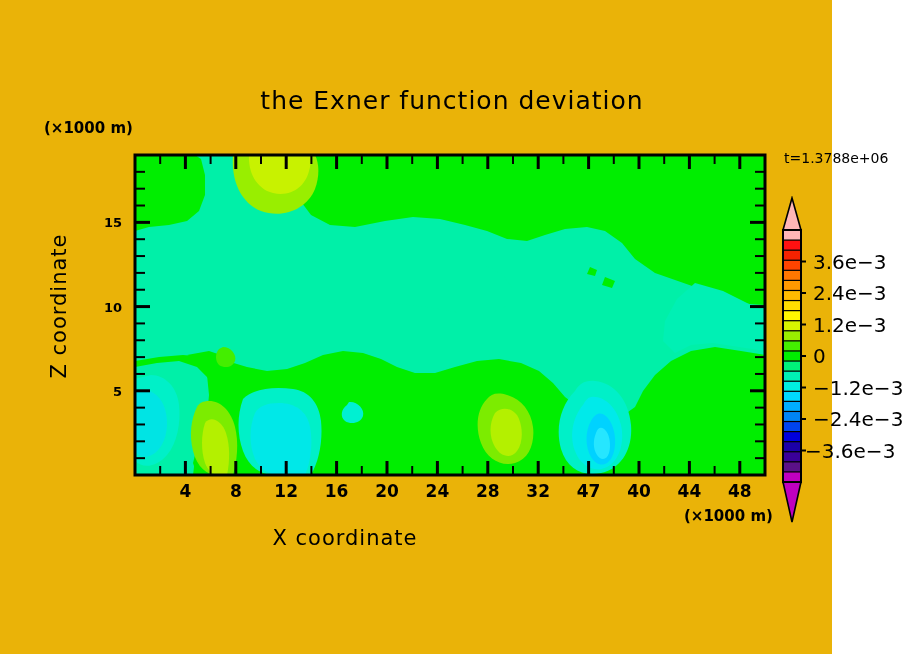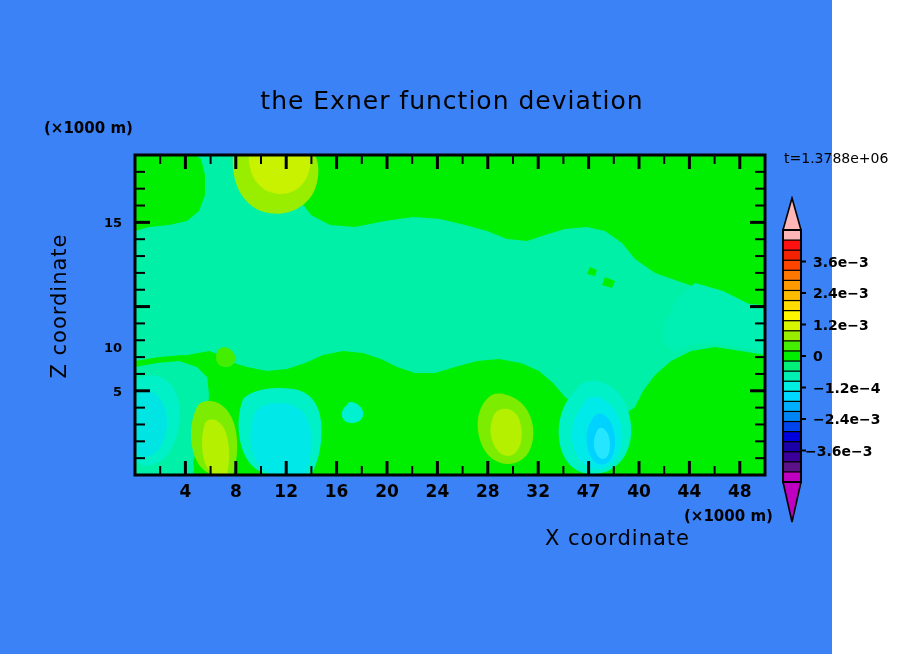--- a/index.html
+++ b/index.html
@@ -1,42 +1,42 @@
 <!DOCTYPE html>
 <html><head>
 <meta charset="utf-8">
 <style>
   html,body{margin:0;padding:0;background:#ffffff;}
   body{
     width:904px;height:654px;overflow:hidden;
     font-family:"DejaVu Sans",sans-serif;
     color:#000000;
   }
-  #root{position:relative;width:832px;height:654px;background:#3b82f6;}
+  #root{position:relative;width:832px;height:654px;background:#eab308;}
 
   .txt{position:absolute;white-space:pre;}
 
   #plot-title{
     left:0;top:86px;width:904px;text-align:center;
     font-size:25px;letter-spacing:1px;
   }
   #units-top-left{left:44px;top:119px;font-size:15px;font-weight:bold;letter-spacing:0px;}
   #units-bottom-right{left:684px;top:507px;font-size:15px;font-weight:bold;}
   #time-label{left:784px;top:150px;font-size:14px;}
 
-  #xaxis-title{left:0;top:526px;width:690px;text-align:right;font-size:21px;letter-spacing:1px;}
+  #xaxis-title{left:0;top:526px;width:690px;text-align:center;font-size:21px;letter-spacing:1px;}
   #yaxis-title{
     position:absolute;left:-41px;top:294px;width:200px;text-align:center;
     font-size:21px;letter-spacing:1px;
     transform:rotate(-90deg);transform-origin:center center;
   }
 
   .xtick-label{font-size:17px;font-weight:bold;text-align:center;transform:translateX(-50%);}
   .ytick-label{font-size:13px;font-weight:bold;text-align:right;transform:translateY(-50%);}
-  .cb-label{font-size:14px;font-weight:bold;transform:translateY(-50%);}
+  .cb-label{font-size:20px;font-weight:normal;transform:translateY(-50%);}
 
   svg{display:block;}
   #field-svg{position:absolute;left:135px;top:155px;}
   #cbar-svg{position:absolute;left:775px;top:196px;}
   #frame-svg{position:absolute;left:120px;top:140px;}
 </style>
 </head>
 <body>
 
 <div id="root">
@@ -244,21 +244,21 @@
       <div class="txt xtick-label" style="left: 437.4px; top: 481px;">24</div>
       <div class="txt xtick-label" style="left: 487.8px; top: 481px;">28</div>
       <div class="txt xtick-label" style="left: 538.2px; top: 481px;">32</div>
       <div class="txt xtick-label" style="left: 588.6px; top: 481px;">47</div>
       <div class="txt xtick-label" style="left: 639px; top: 481px;">40</div>
       <div class="txt xtick-label" style="left: 689.4px; top: 481px;">44</div>
       <div class="txt xtick-label" style="left: 739.8px; top: 481px;">48</div>
     </div>
   <div id="ytick-labels">
       <div class="txt ytick-label" style="left: 90px; width: 32px; top: 390.789px;">5</div>
-      <div class="txt ytick-label" style="left: 90px; width: 32px; top: 306.579px; margin-top: 40px;">10</div>
+      <div class="txt ytick-label" style="left: 90px; width: 32px; top: 306.579px;">10</div>
       <div class="txt ytick-label" style="left: 90px; width: 32px; top: 222.368px;">15</div>
     </div>
 
   <svg id="cbar-svg" width="50" height="330" viewBox="0 0 50 330">
     <g id="cbar-bands">
         <rect x="8" y="34" width="18" height="10.68" fill="#FFB6B6" stroke="#000000" stroke-width="1.2"></rect>
         <rect x="8" y="44.08" width="18" height="10.68" fill="#FF1111" stroke="#000000" stroke-width="1.2"></rect>
         <rect x="8" y="54.16" width="18" height="10.68" fill="#F42200" stroke="#000000" stroke-width="1.2"></rect>
         <rect x="8" y="64.24000000000001" width="18" height="10.68" fill="#FF4400" stroke="#000000" stroke-width="1.2"></rect>
         <rect x="8" y="74.32" width="18" height="10.68" fill="#FF7700" stroke="#000000" stroke-width="1.2"></rect>
@@ -296,18 +296,18 @@
         <line x1="26" x2="31" y1="191.5" y2="191.5"></line>
         <line x1="26" x2="31" y1="223" y2="223"></line>
         <line x1="26" x2="31" y1="254.5" y2="254.5"></line>
       </g>
   </svg>
   <div id="cbar-labels">
       <div class="txt cb-label" style="left: 813px; top: 261.5px;">3.6e−3</div>
       <div class="txt cb-label" style="left: 813px; top: 293px;">2.4e−3</div>
       <div class="txt cb-label" style="left: 813px; top: 324.5px;">1.2e−3</div>
       <div class="txt cb-label" style="left: 813px; top: 356px;">0</div>
-      <div class="txt cb-label" style="left: 813px; top: 387.5px;">−1.2e−4</div>
+      <div class="txt cb-label" style="left: 813px; top: 387.5px;">−1.2e−3</div>
       <div class="txt cb-label" style="left: 813px; top: 419px;">−2.4e−3</div>
       <div class="txt cb-label" style="left: 805px; top: 450.5px;">−3.6e−3</div>
     </div>
 
 </div>
 
 </body></html>

